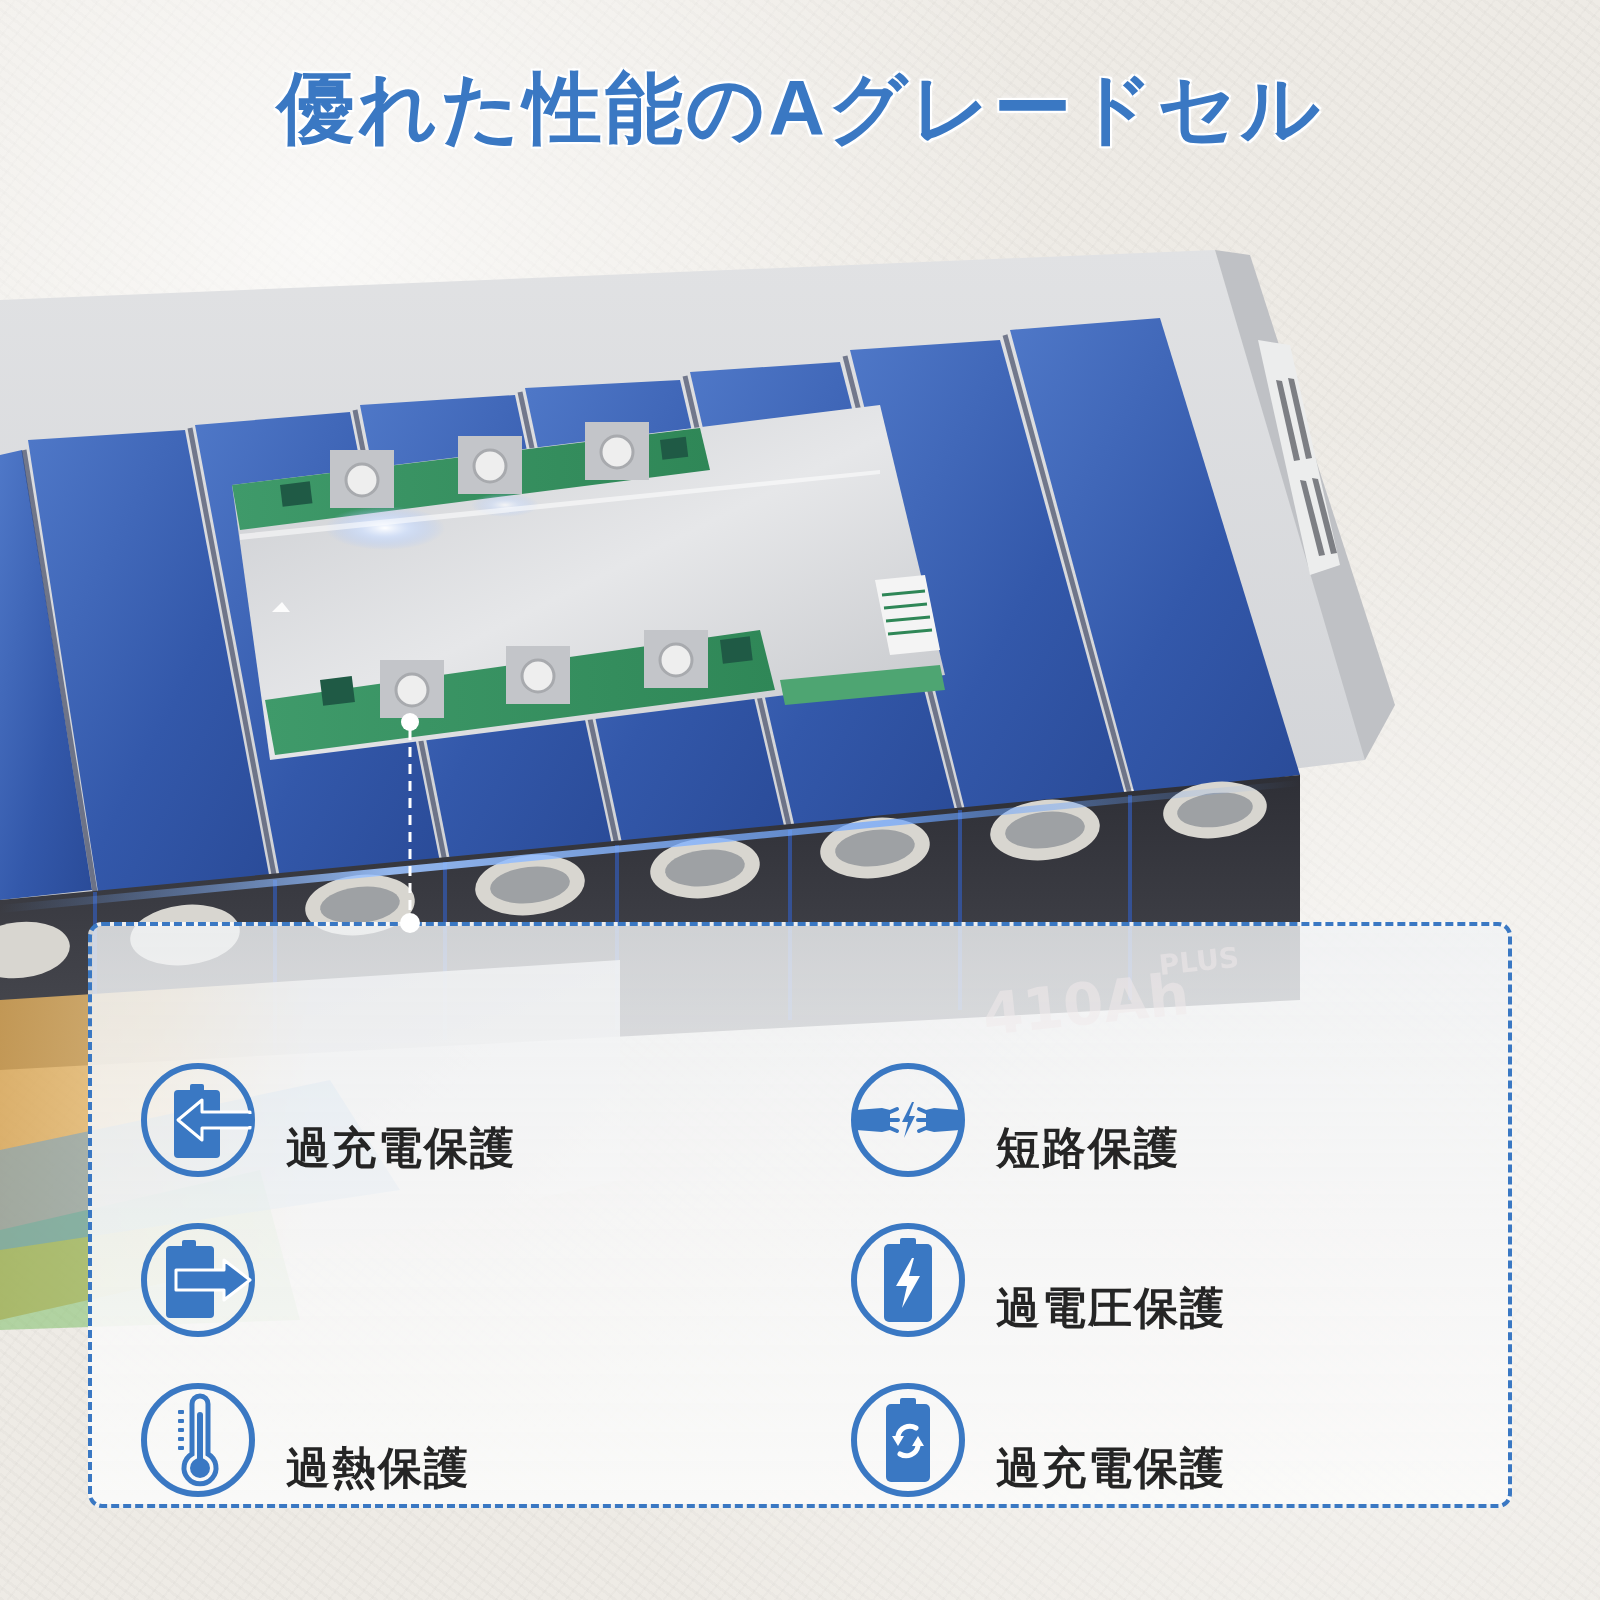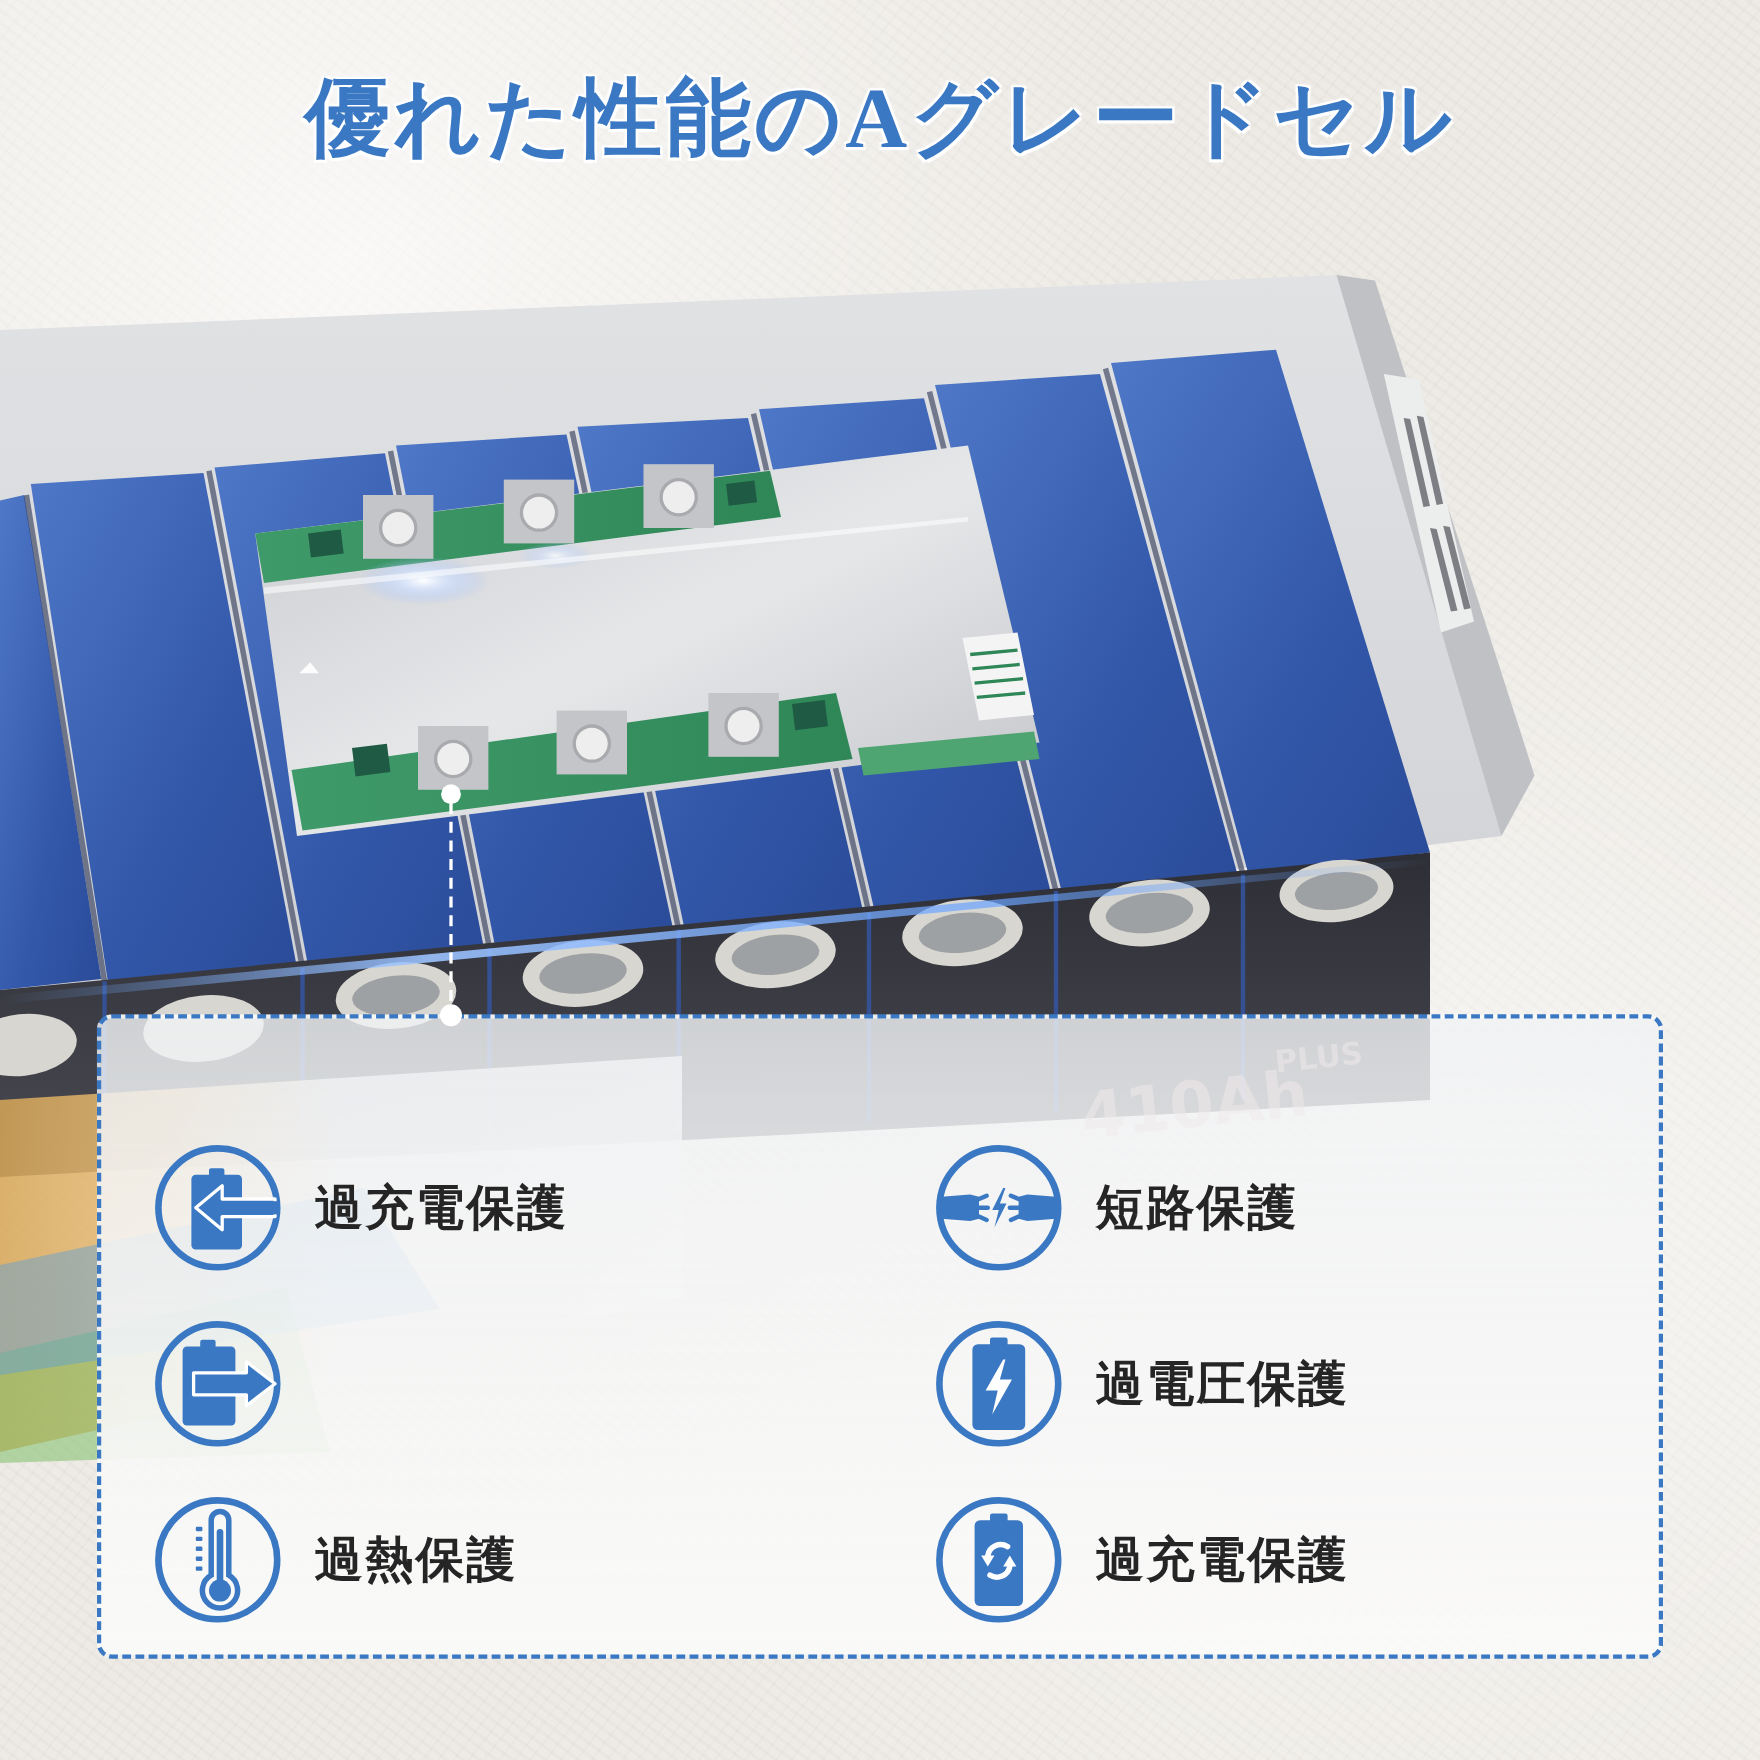--- a/index.html
+++ b/index.html
@@ -21,21 +21,21 @@
   }
 
   
   .headline {
     position: absolute; left: 0; right: 0; top: 48px;
     text-align: center; z-index: 10;
   }
   .headline .line {
     display: block;
     color: #3a78c3;
-    font-family: Liberation Serif, serif;
+    font-family: Liberation Sans, sans-serif;
     font-weight: bold;
     font-size: 78px;
     line-height: 120px;
     letter-spacing: 3px;
     text-shadow: 0 0 6px #fff, 0 0 3px #fff, 2px 2px 0 #fff, -2px -2px 0 #fff, 2px -2px 0 #fff, -2px 2px 0 #fff;
   }
 
   
   .battery {
     position: absolute; left: 0; top: 0; width: 1600px; height: 1600px; z-index: 2;
@@ -51,21 +51,21 @@
     background: linear-gradient(180deg, rgba(240,242,244,0.82) 0%, rgba(246,246,246,0.9) 50%, rgba(250,250,249,0.94) 100%);
     z-index: 5;
   }
   .feature-grid {
     position: absolute; left: 48px; top: 92px;
     display: grid;
     grid-template-columns: 710px 600px;
     grid-auto-rows: 160px;
   }
   .feature-item {
-    display: flex; align-items: center; gap: 30px;
+    display: flex; align-items: flex-end; gap: 30px;
   }
   .feature-icon {
     width: 116px; height: 116px; flex: 0 0 116px;
   }
   .feature-label {
     font-family: "DejaVu Sans", sans-serif;
     font-weight: bold;
     font-size: 44px;
     color: #252525;
     letter-spacing: 2px;

